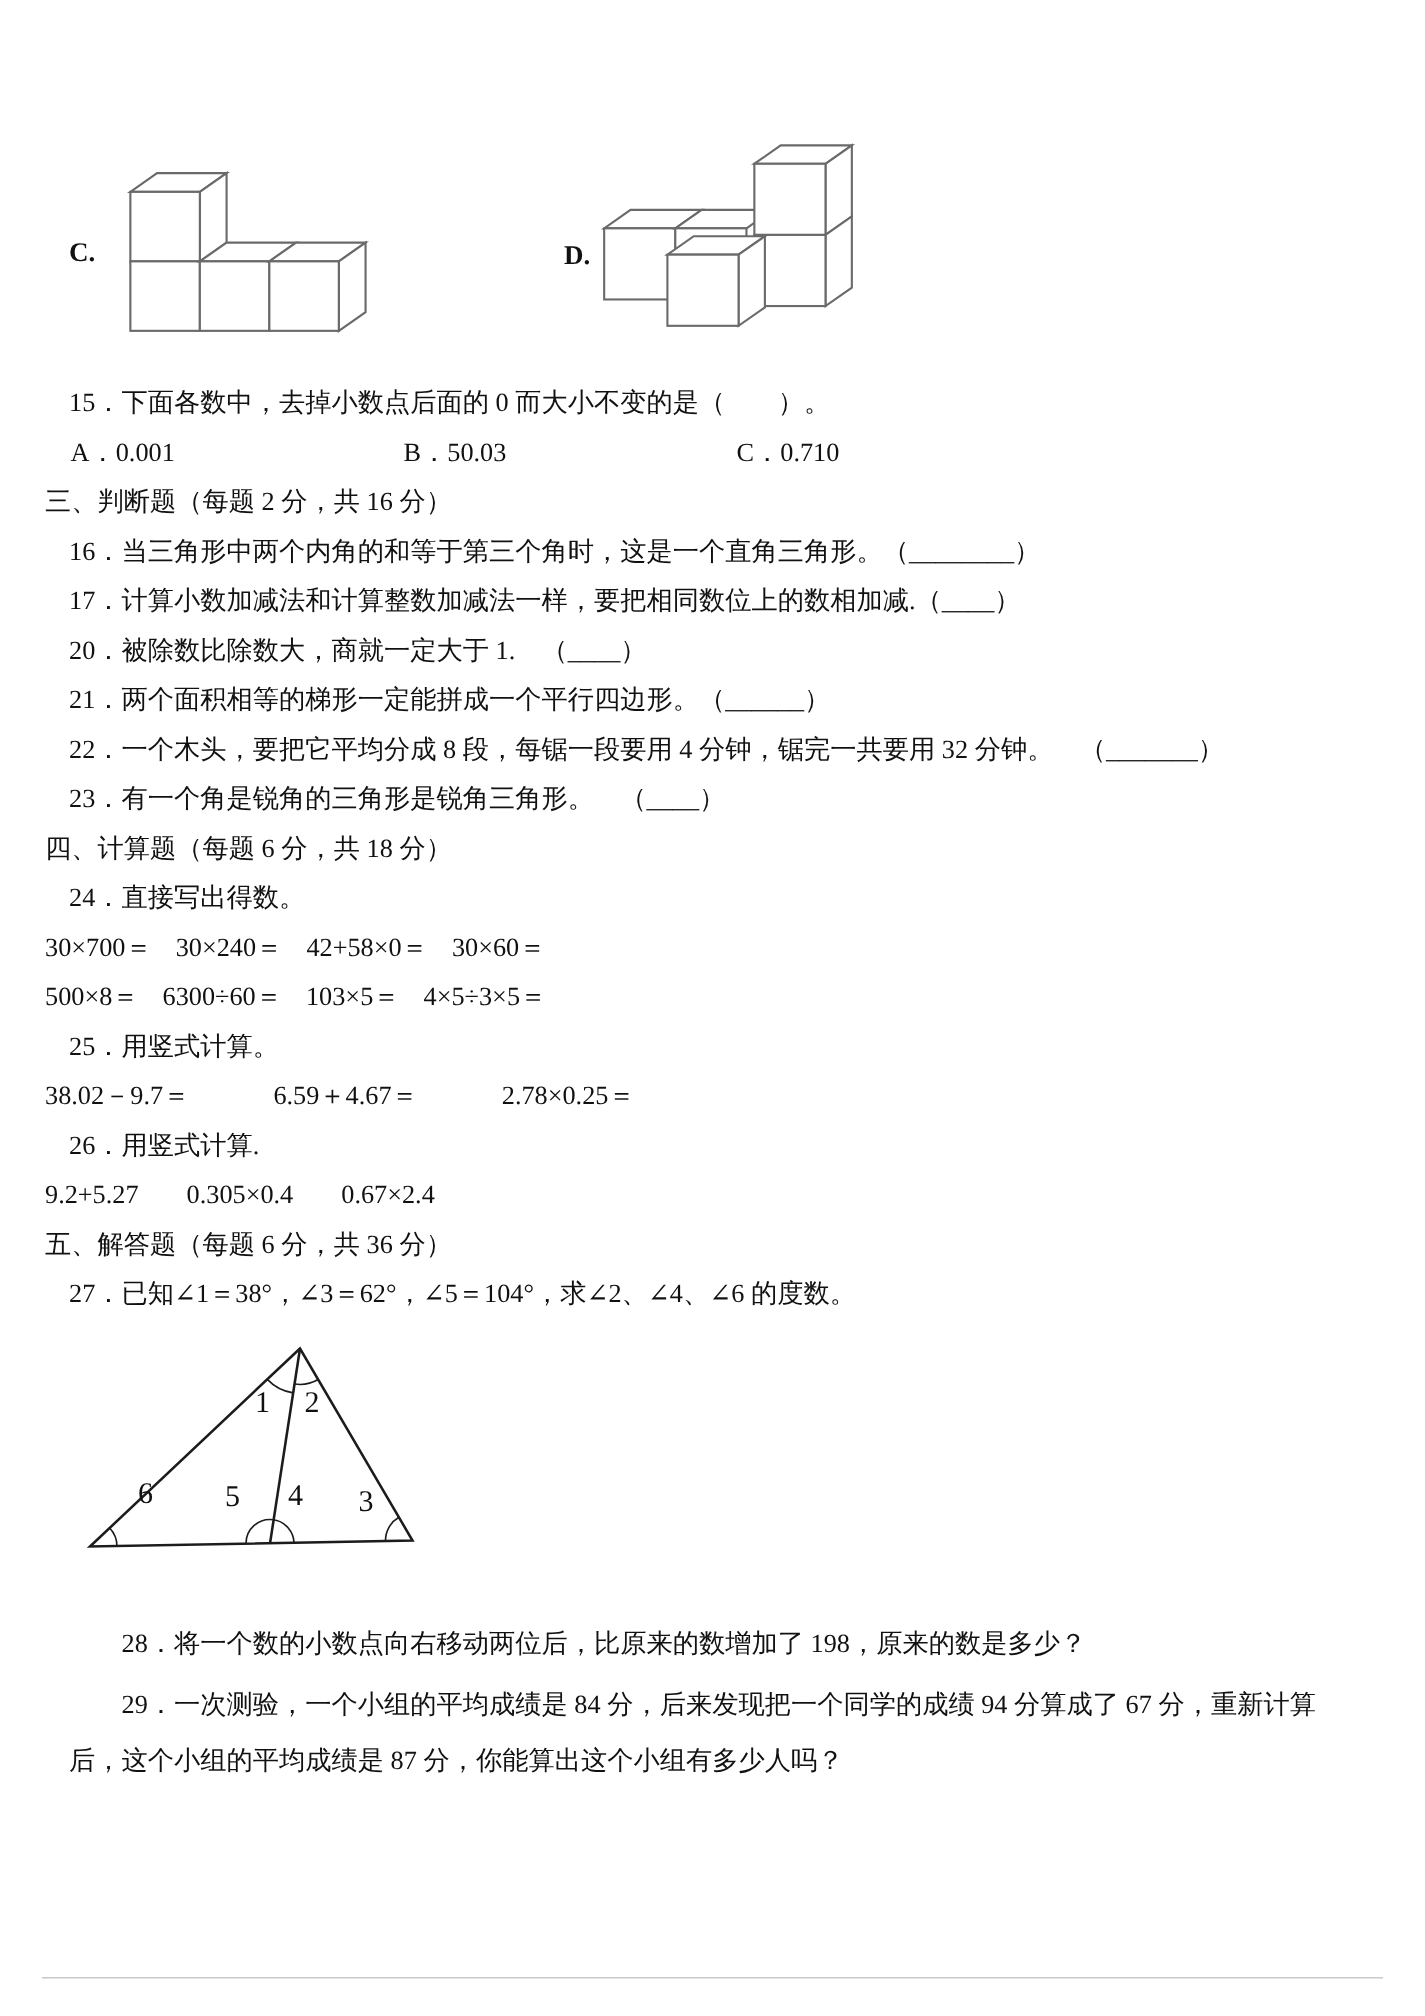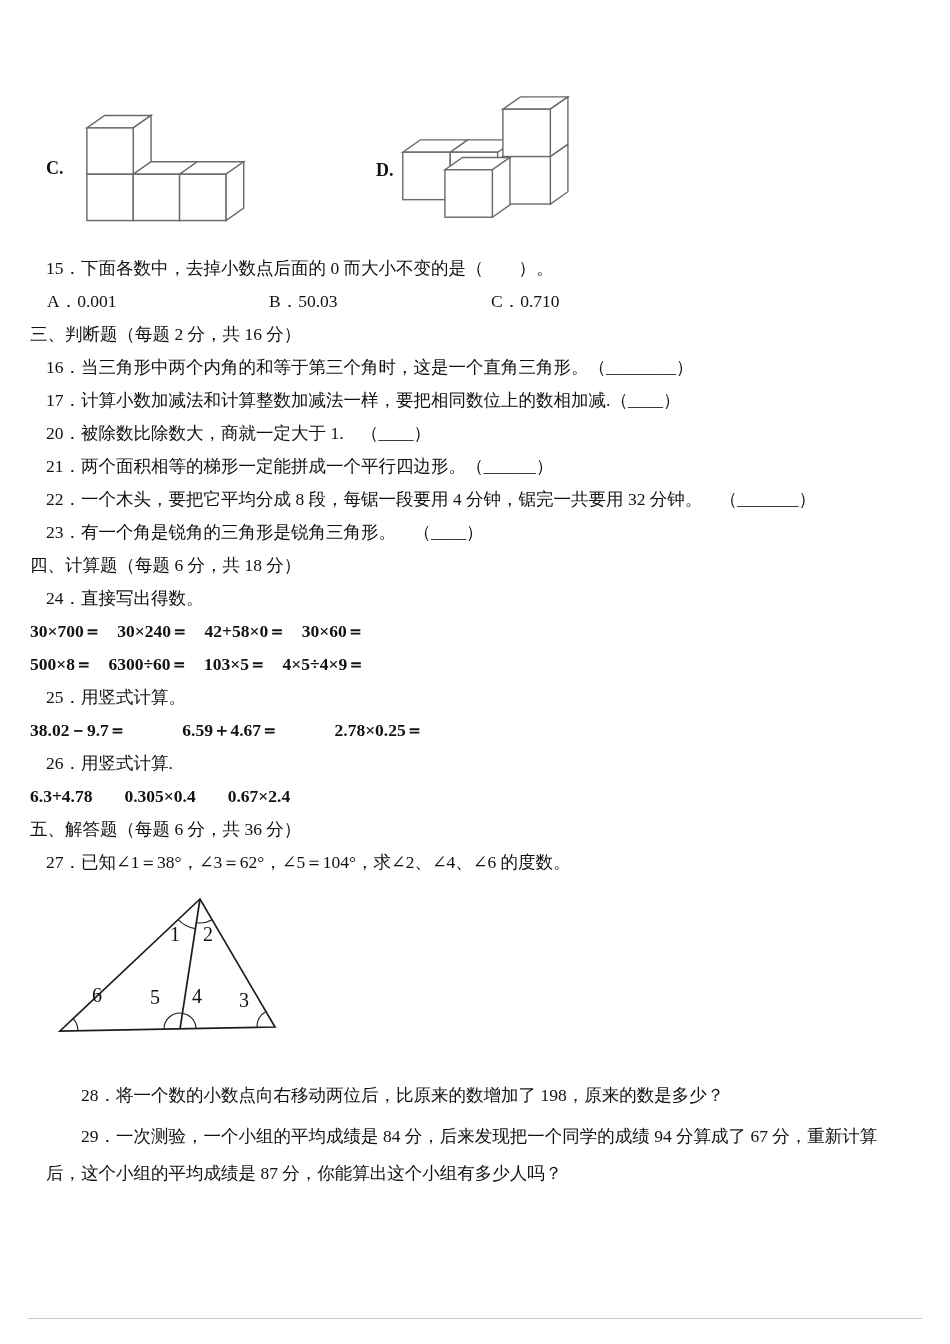--- a/index.html
+++ b/index.html
@@ -15,21 +15,21 @@
   svg.cube{position:absolute}
   svg.cube-c{left:48px;top:110px;width:196px;height:116px}
   svg.cube-d{left:364px;top:86px;width:202px;height:150px}
   svg.cube polygon, svg.cube rect{fill:#ffffff;stroke:#6a6a6a;stroke-width:1.6}
   
   p.line{line-height:33px}
   .indent{margin-left:16px}
   .opts{margin-left:17px;line-height:33px;font-weight:normal}
   .opts span{display:inline-block;width:222px}
   .opts span:last-child{width:auto}
-  .calc{line-height:33px;font-weight:bold}
+  .calc{line-height:33px;font-weight:normal}
   .calc span{display:inline-block;margin-right:16px}
   .calc.w span{margin-right:56px}
   .calc.m span{margin-right:32px}
   
   .tri-wrap{margin:10px 0 0 20px;height:158px}
   svg.triangle{width:300px;height:155px;display:block}
   svg.triangle .edge{fill:none;stroke:#1c1c1c;stroke-width:1.7}
   svg.triangle .arc{fill:none;stroke:#1c1c1c;stroke-width:1.1}
   svg.triangle text{font-family:"Liberation Serif","DejaVu Serif",serif;font-size:20px;fill:#111}
   .q28{margin-top:32px}
@@ -89,29 +89,29 @@
   <p class="line indent">21．两个面积相等的梯形一定能拼成一个平行四边形。（______）</p>
   <p class="line indent">22．一个木头，要把它平均分成 8 段，每锯一段要用 4 分钟，锯完一共要用 32 分钟。　（_______）</p>
   <p class="line indent">23．有一个角是锐角的三角形是锐角三角形。　（____）</p>
 
   <p class="line">四、计算题（每题 6 分，共 18 分）</p>
   <p class="line indent">24．直接写出得数。</p>
   <p class="calc">
     <span>30×700＝</span><span>30×240＝</span><span>42+58×0＝</span><span>30×60＝</span>
   </p>
   <p class="calc">
-    <span>500×8＝</span><span>6300÷60＝</span><span>103×5＝</span><span>4×5÷4×9＝</span>
+    <span>500×8＝</span><span>6300÷60＝</span><span>103×5＝</span><span>4×5÷3×5＝</span>
   </p>
   <p class="line indent">25．用竖式计算。</p>
   <p class="calc w">
     <span>38.02－9.7＝</span><span>6.59＋4.67＝</span><span>2.78×0.25＝</span>
   </p>
   <p class="line indent">26．用竖式计算.</p>
   <p class="calc m">
-    <span>6.3+4.78</span><span>0.305×0.4</span><span>0.67×2.4</span>
+    <span>9.2+5.27</span><span>0.305×0.4</span><span>0.67×2.4</span>
   </p>
 
   <p class="line">五、解答题（每题 6 分，共 36 分）</p>
   <p class="line indent">27．已知∠1＝38°，∠3＝62°，∠5＝104°，求∠2、∠4、∠6 的度数。</p>
 
   <div class="tri-wrap">
     <svg class="triangle" viewBox="0 0 300 155">
       <g>
         <path class="edge" d="M150,10 L10,142 L225,138 Z"></path>
         <path class="edge" d="M150,10 L130,140"></path>

